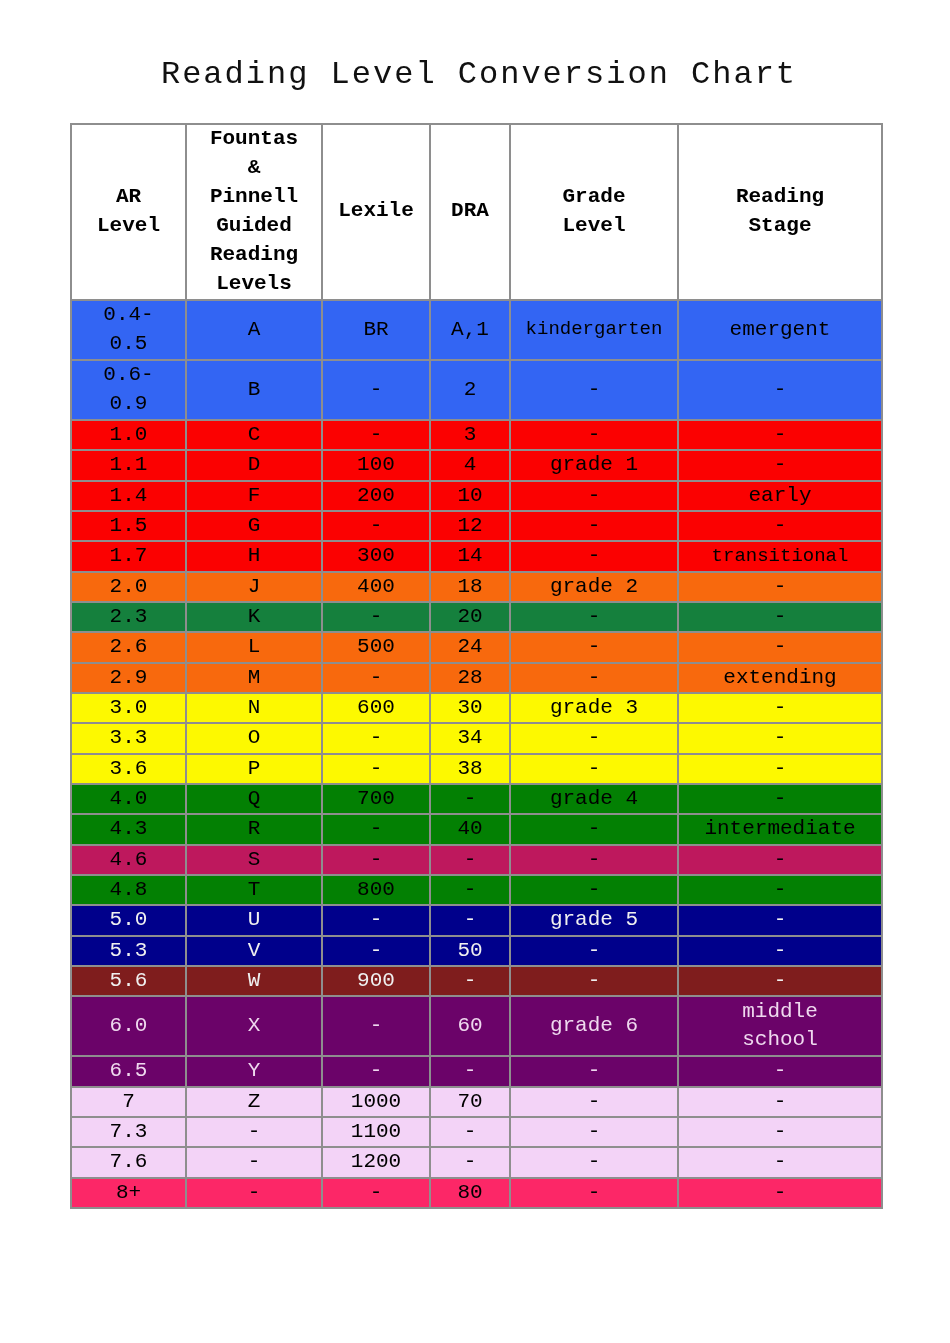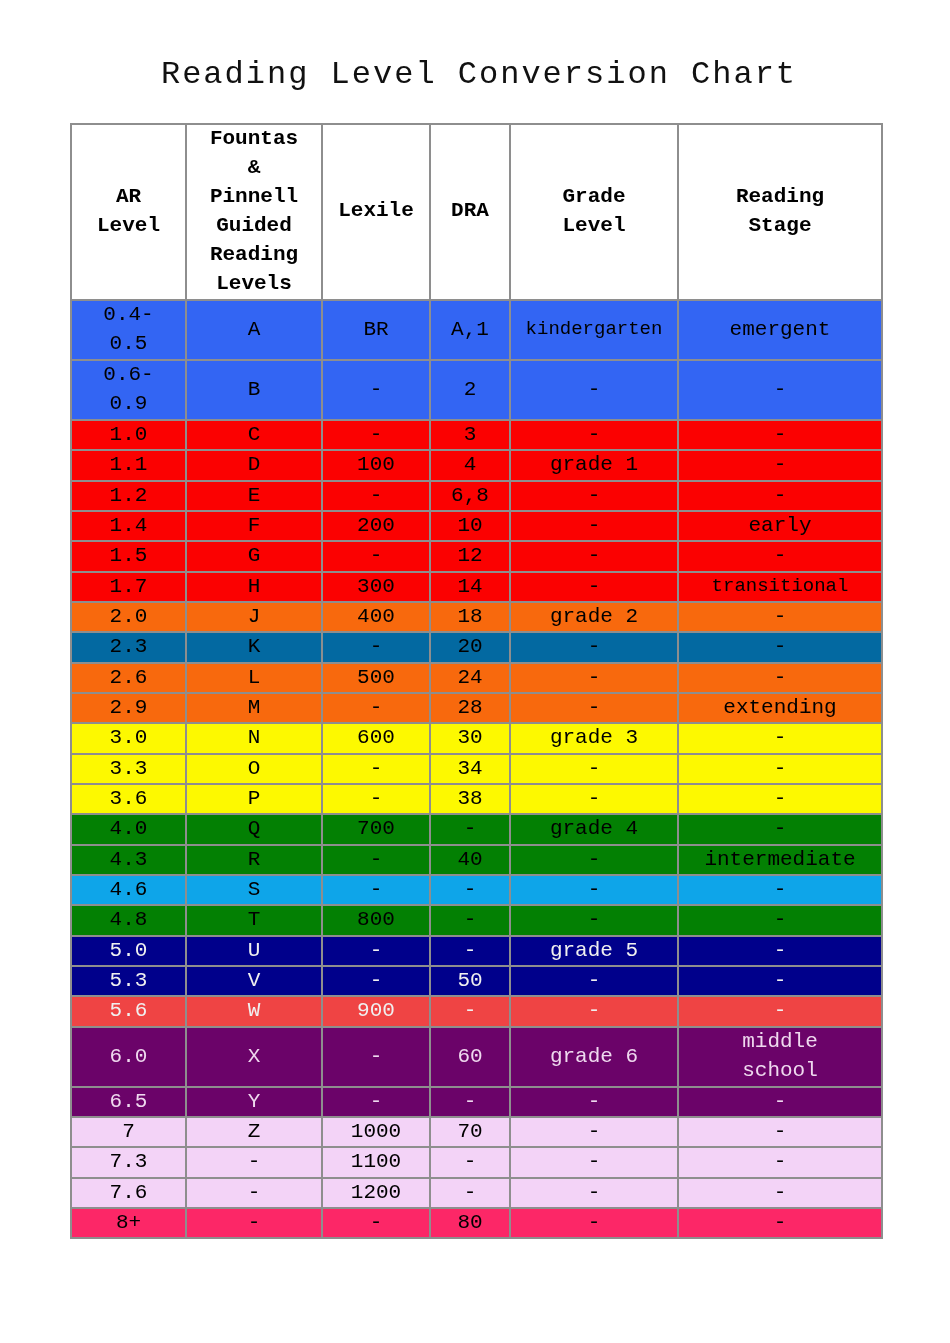--- a/index.html
+++ b/index.html
@@ -100,28 +100,20 @@
         </tr>
         <tr style="background-color: rgb(251, 1, 1); color: rgb(0, 0, 0);">
           <td>1.1</td>
           <td>D</td>
           <td>100</td>
           <td>4</td>
           <td>grade 1</td>
           <td>-</td>
         </tr>
         <tr style="background-color: rgb(251, 1, 1); color: rgb(0, 0, 0);">
-          <td>1.2</td>
-          <td>E</td>
-          <td>-</td>
-          <td>6,8</td>
-          <td>-</td>
-          <td>-</td>
-        </tr>
-        <tr style="background-color: rgb(251, 1, 1); color: rgb(0, 0, 0);">
           <td>1.4</td>
           <td>F</td>
           <td>200</td>
           <td>10</td>
           <td>-</td>
           <td>early</td>
         </tr>
         <tr style="background-color: rgb(251, 1, 1); color: rgb(0, 0, 0);">
           <td>1.5</td>
           <td>G</td>
@@ -139,21 +131,21 @@
           <td class="small">transitional</td>
         </tr>
         <tr style="background-color: rgb(248, 105, 13); color: rgb(0, 0, 0);">
           <td>2.0</td>
           <td>J</td>
           <td>400</td>
           <td>18</td>
           <td>grade 2</td>
           <td>-</td>
         </tr>
-        <tr style="background-color: #0369a1; color: rgb(0, 0, 0);">
+        <tr style="background-color: #15803d; color: rgb(0, 0, 0);">
           <td>2.3</td>
           <td>K</td>
           <td>-</td>
           <td>20</td>
           <td>-</td>
           <td>-</td>
         </tr>
         <tr style="background-color: rgb(248, 105, 13); color: rgb(0, 0, 0);">
           <td>2.6</td>
           <td>L</td>
@@ -203,21 +195,21 @@
           <td>-</td>
         </tr>
         <tr style="background-color: rgb(3, 128, 3); color: rgb(0, 0, 0);">
           <td>4.3</td>
           <td>R</td>
           <td>-</td>
           <td>40</td>
           <td>-</td>
           <td>intermediate</td>
         </tr>
-        <tr style="background-color: #0ea5e9; color: rgb(0, 0, 0);">
+        <tr style="background-color: #be185d; color: rgb(0, 0, 0);">
           <td>4.6</td>
           <td>S</td>
           <td>-</td>
           <td>-</td>
           <td>-</td>
           <td>-</td>
         </tr>
         <tr style="background-color: rgb(3, 128, 3); color: rgb(0, 0, 0);">
           <td>4.8</td>
           <td>T</td>
@@ -235,21 +227,21 @@
           <td>-</td>
         </tr>
         <tr style="background-color: rgb(0, 0, 139); color: rgb(240, 240, 240);">
           <td>5.3</td>
           <td>V</td>
           <td>-</td>
           <td>50</td>
           <td>-</td>
           <td>-</td>
         </tr>
-        <tr style="background-color: #ef4444; color: rgb(240, 240, 240); margin-top: 26px;">
+        <tr style="background-color: #7f1d1d; color: rgb(240, 240, 240); margin-top: 26px;">
           <td>5.6</td>
           <td>W</td>
           <td>900</td>
           <td>-</td>
           <td>-</td>
           <td>-</td>
         </tr>
         <tr class="tall" style="background-color: rgb(107, 3, 105); color: rgb(239, 217, 239);">
           <td>6.0</td>
           <td>X</td>

